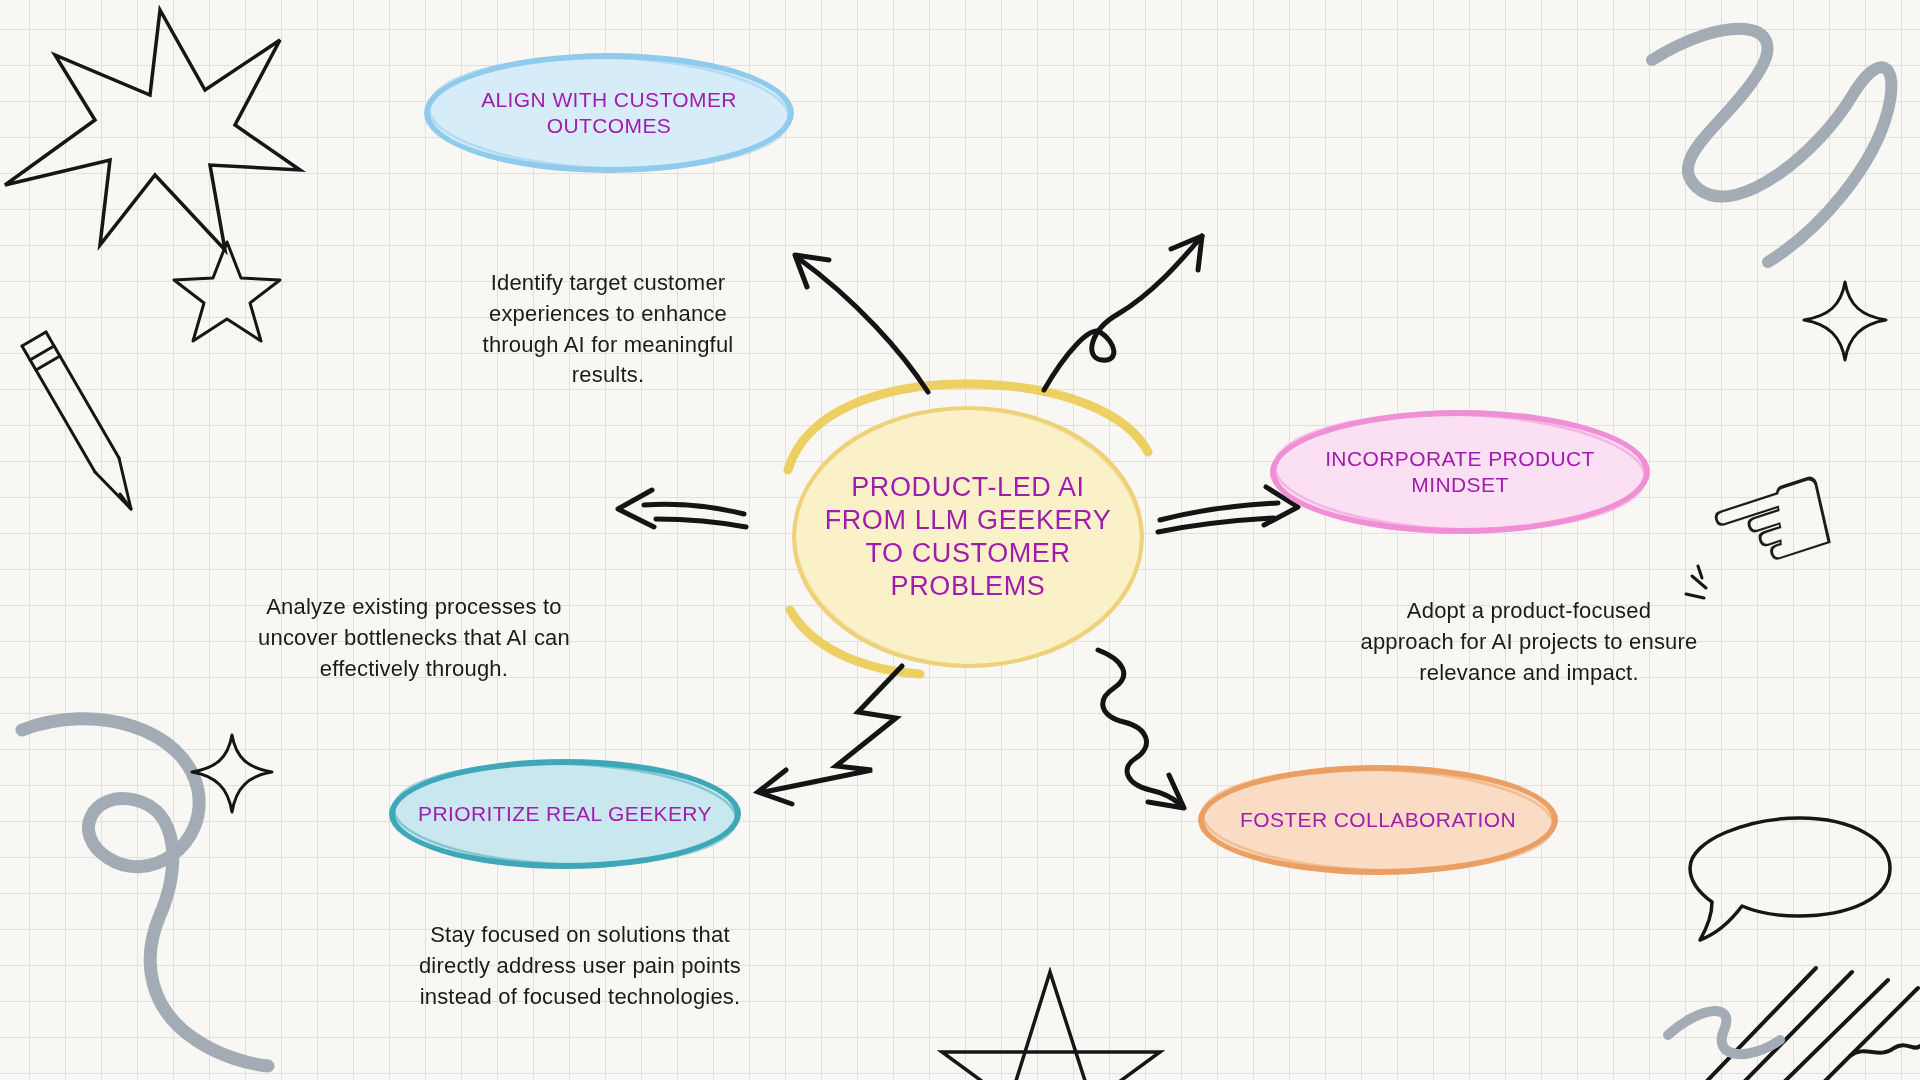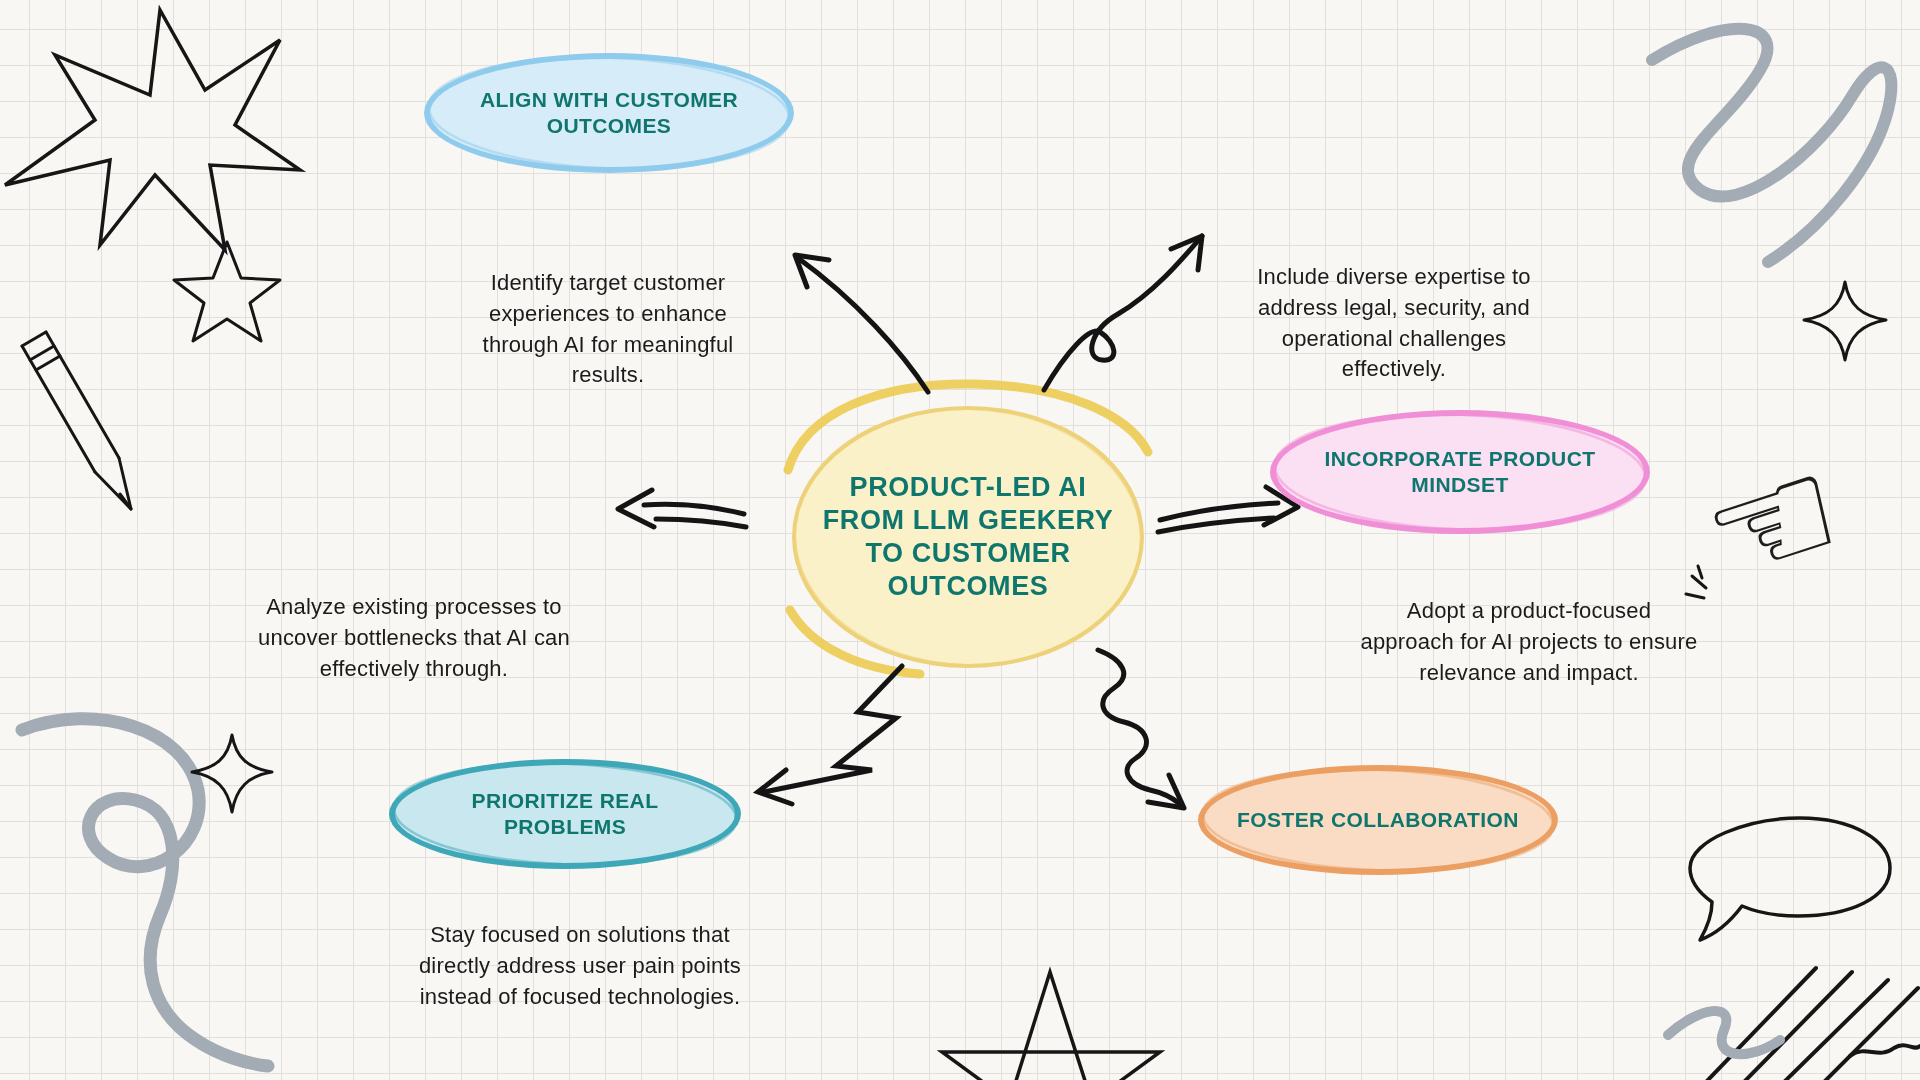--- a/index.html
+++ b/index.html
@@ -26,21 +26,21 @@
     transform:translate(-50%,-50%);
     padding:6px 18px;
   }
   .node::before {
     content:""; position:absolute; inset:-3px; border-radius:50%;
     border:3px solid var(--stroke,#999); opacity:.5;
     transform:rotate(2deg);
     pointer-events:none;
   }
   .label {
-    font-weight:bold; color:#0f766e;
+    font-weight:normal; color:#a21caf;
     font-size:21px; line-height:1.25; letter-spacing:.4px;
   }
   .n-center { left:968px; top:537px; width:352px; height:262px; border-width:4px; }
   .n-center .label { font-size:27px; line-height:1.22; letter-spacing:.6px; }
 
   .n-align   { left:609px;  top:113px; width:370px; height:120px; }
   .n-empower { left:1378px; top:110px; width:350px; height:112px; }
   .n-explore { left:416px;  top:477px; width:372px; height:112px; }
   .n-mindset { left:1460px; top:472px; width:380px; height:124px; }
   .n-problems{ left:565px;  top:814px; width:352px; height:110px; }
@@ -149,39 +149,38 @@
       <path d="M 792 804 L 758 792 L 786 770"></path>
     </g>
 
     <g fill="none" stroke="#141414" stroke-width="5" stroke-linecap="round" stroke-linejoin="round">
       <path d="M 1098 650 C 1124 660 1132 676 1114 688 C 1096 700 1100 716 1124 722 C 1148 728 1154 746 1136 758 C 1120 768 1126 784 1150 790 C 1164 793 1174 799 1180 804"></path>
       <path d="M 1169 775 L 1184 808 L 1148 802"></path>
     </g>
   </svg>
 
   <div class="node n-center" style="--fill: #faf1c9; --stroke: #eed27a;">
-    <span class="label">PRODUCT-LED AI FROM LLM GEEKERY TO CUSTOMER OUTCOMES</span>
+    <span class="label">PRODUCT-LED AI FROM LLM GEEKERY TO CUSTOMER PROBLEMS</span>
   </div>
 
   <div class="node n-align" style="--fill: #d7ecf9; --stroke: #8fcbec;">
     <span class="label">ALIGN WITH CUSTOMER OUTCOMES</span>
   </div>
   <p class="desc d-align">Identify target customer experiences to enhance through AI for meaningful results.</p>
 
-  <p class="desc d-empower">Include diverse expertise to address legal, security, and operational challenges effectively.</p>
 
   <p class="desc d-explore">Analyze existing processes to uncover bottlenecks that AI can effectively through.</p>
 
   <div class="node n-mindset" style="--fill: #fbdff3; --stroke: #f08ed6;">
     <span class="label">INCORPORATE PRODUCT MINDSET</span>
   </div>
   <p class="desc d-mindset">Adopt a product-focused approach for AI projects to ensure relevance and impact.</p>
 
   <div class="node n-problems" style="--fill: #c9e7ee; --stroke: #3fa8b8;">
-    <span class="label">PRIORITIZE REAL PROBLEMS</span>
+    <span class="label">PRIORITIZE REAL GEEKERY</span>
   </div>
   <p class="desc d-problems">Stay focused on solutions that directly address user pain points instead of focused technologies.</p>
 
   <div class="node n-foster" style="--fill: #f9dcc3; --stroke: #eb9f63;">
     <span class="label">FOSTER COLLABORATION</span>
   </div>
 
   <span class="hand">☜</span>
 
 </div>

